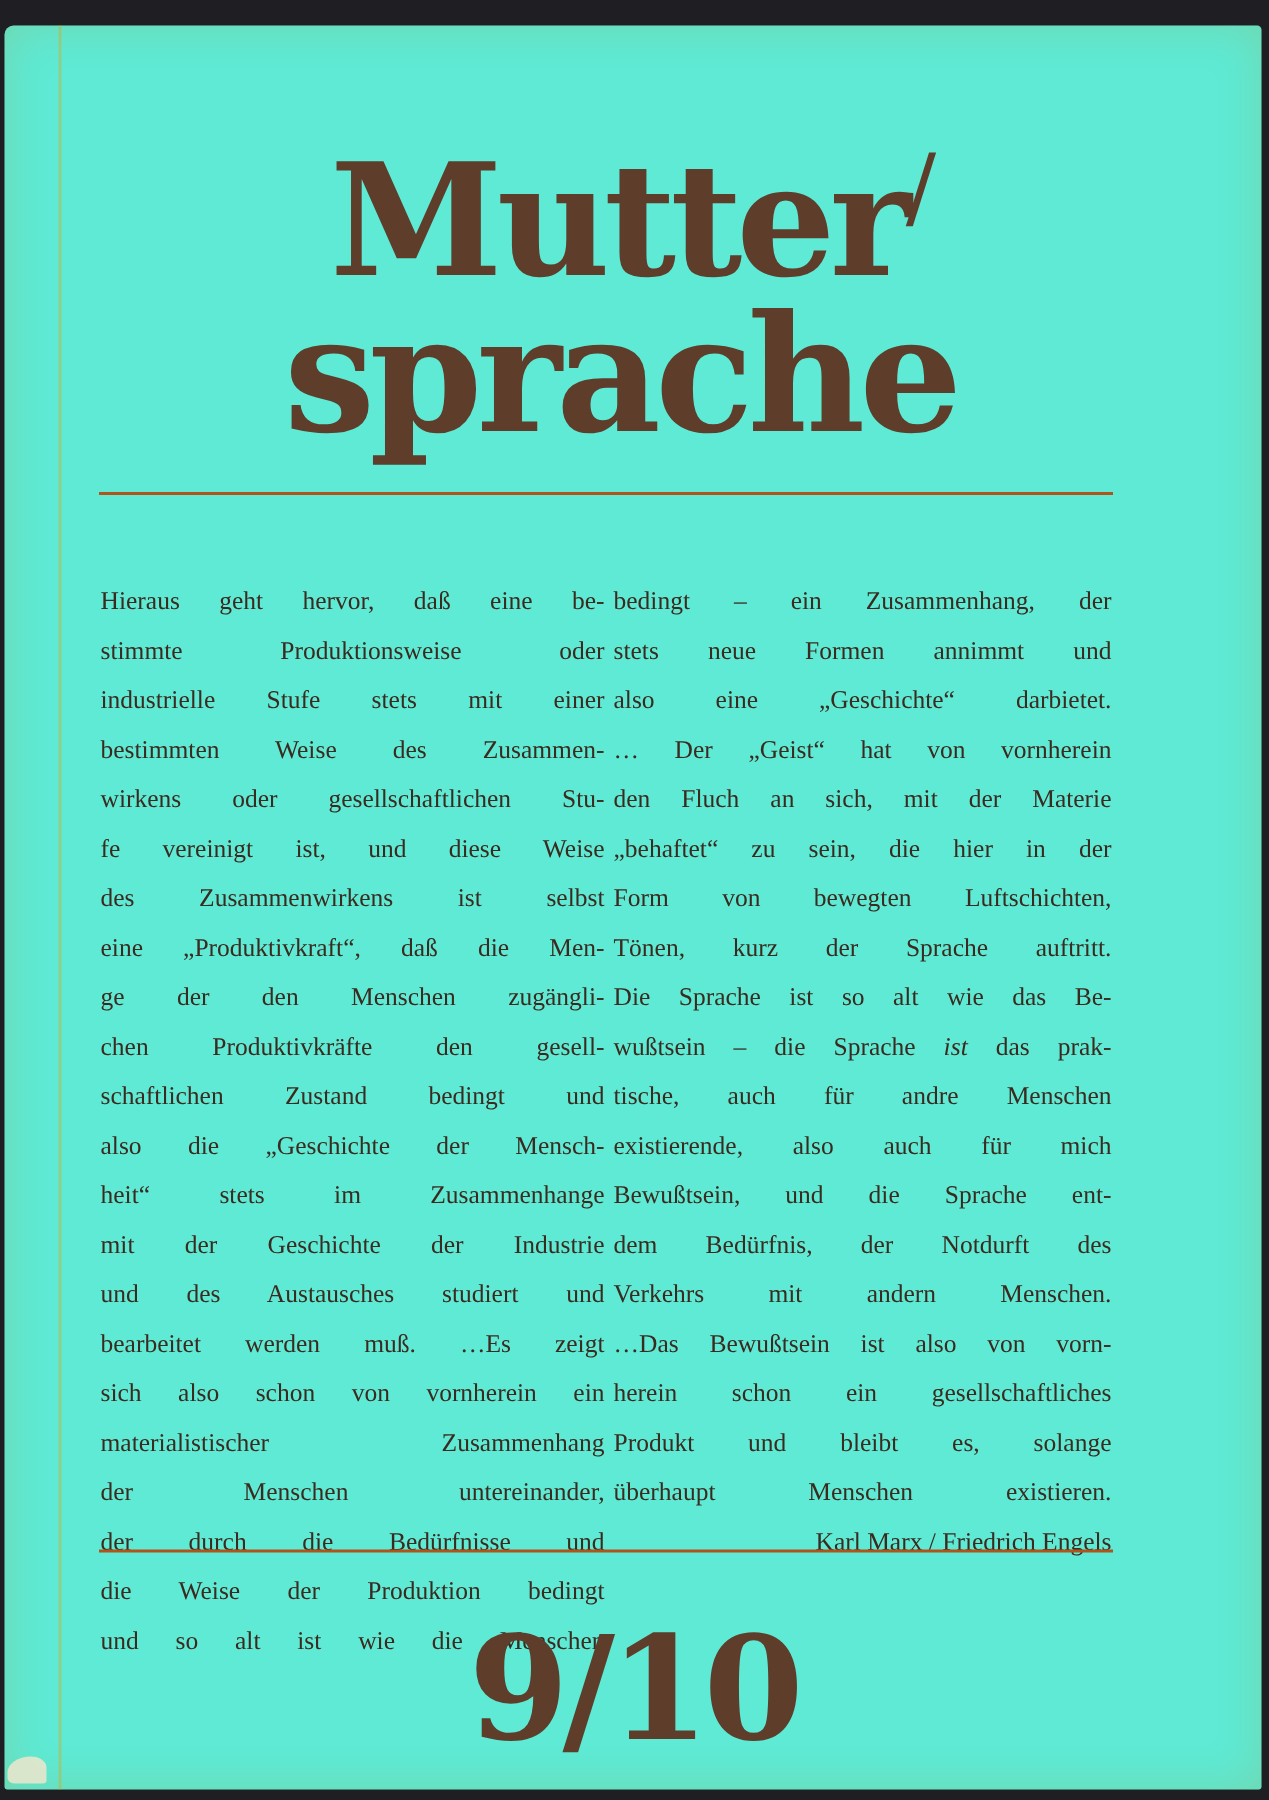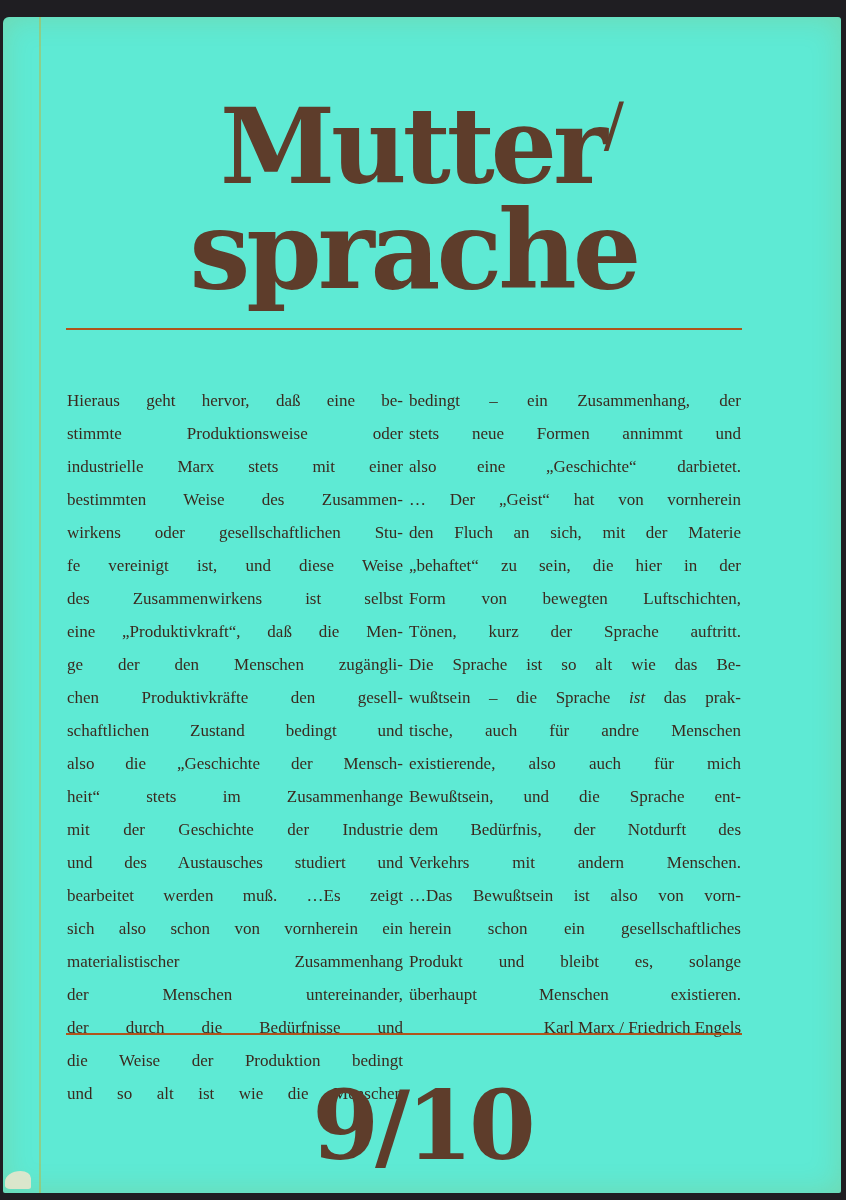--- a/index.html
+++ b/index.html
@@ -88,21 +88,21 @@
   <div class="spine-line"></div>
 
   <div class="title title-line1"><span>Mutter</span><span class="title-slash">/</span></div>
   <div class="title title-line2">sprache</div>
 
   <div class="rule rule-top"></div>
 
   <div class="col col-left" id="col-left">
       <span class="line">Hieraus geht hervor, daß eine be-</span>
       <span class="line">stimmte Produktionsweise oder</span>
-      <span class="line">industrielle Marx stets mit einer</span>
+      <span class="line">industrielle Stufe stets mit einer</span>
       <span class="line">bestimmten Weise des Zusammen-</span>
       <span class="line">wirkens oder gesellschaftlichen Stu-</span>
       <span class="line">fe vereinigt ist, und diese Weise</span>
       <span class="line">des Zusammenwirkens ist selbst</span>
       <span class="line">eine „Produktivkraft“, daß die Men-</span>
       <span class="line">ge der den Menschen zugängli-</span>
       <span class="line">chen Produktivkräfte den gesell-</span>
       <span class="line">schaftlichen Zustand bedingt und</span>
       <span class="line">also die „Geschichte der Mensch-</span>
       <span class="line">heit“ stets im Zusammenhange</span>

